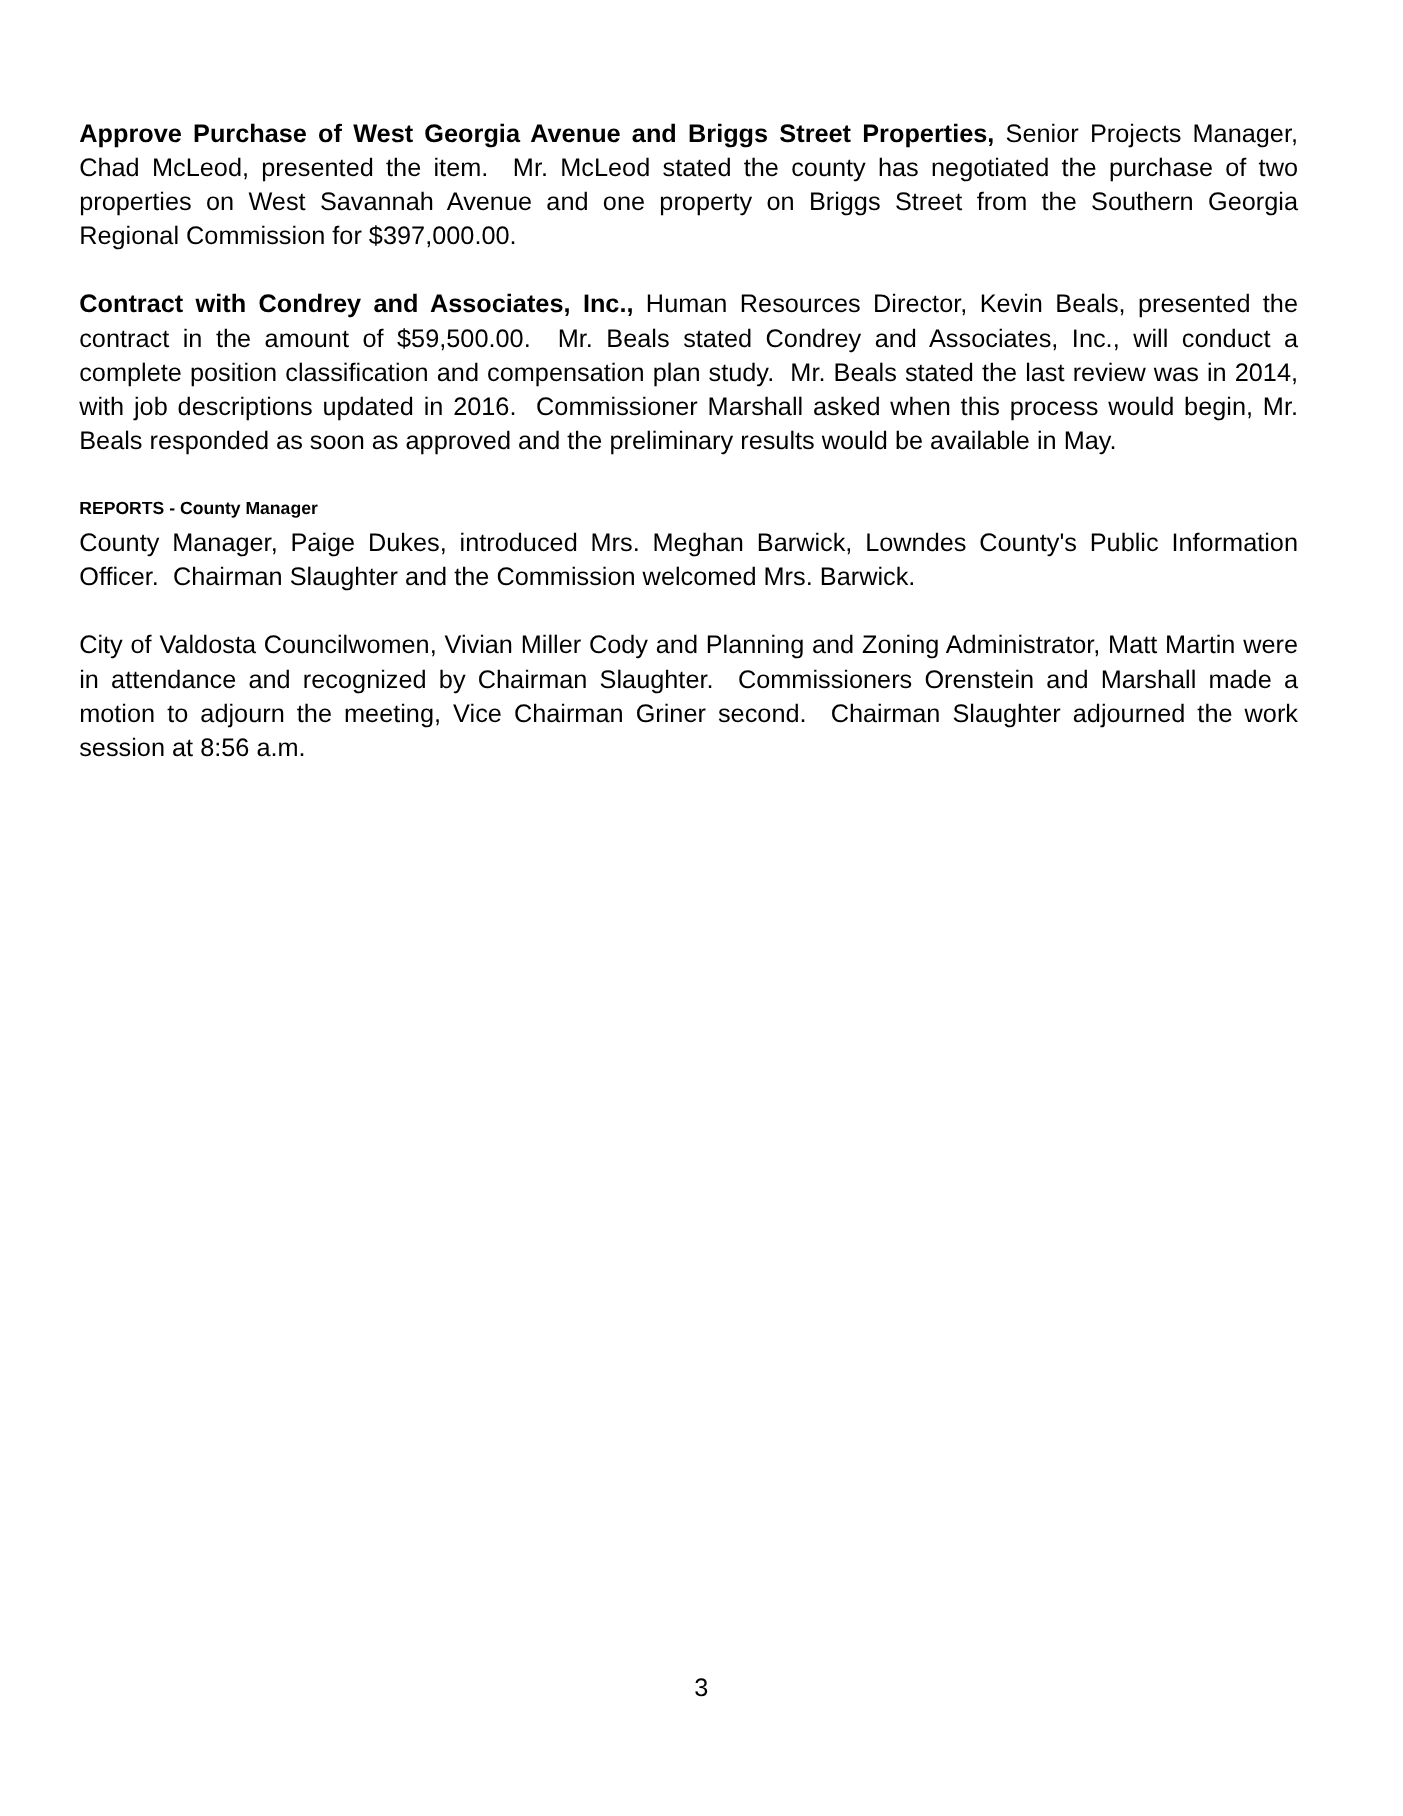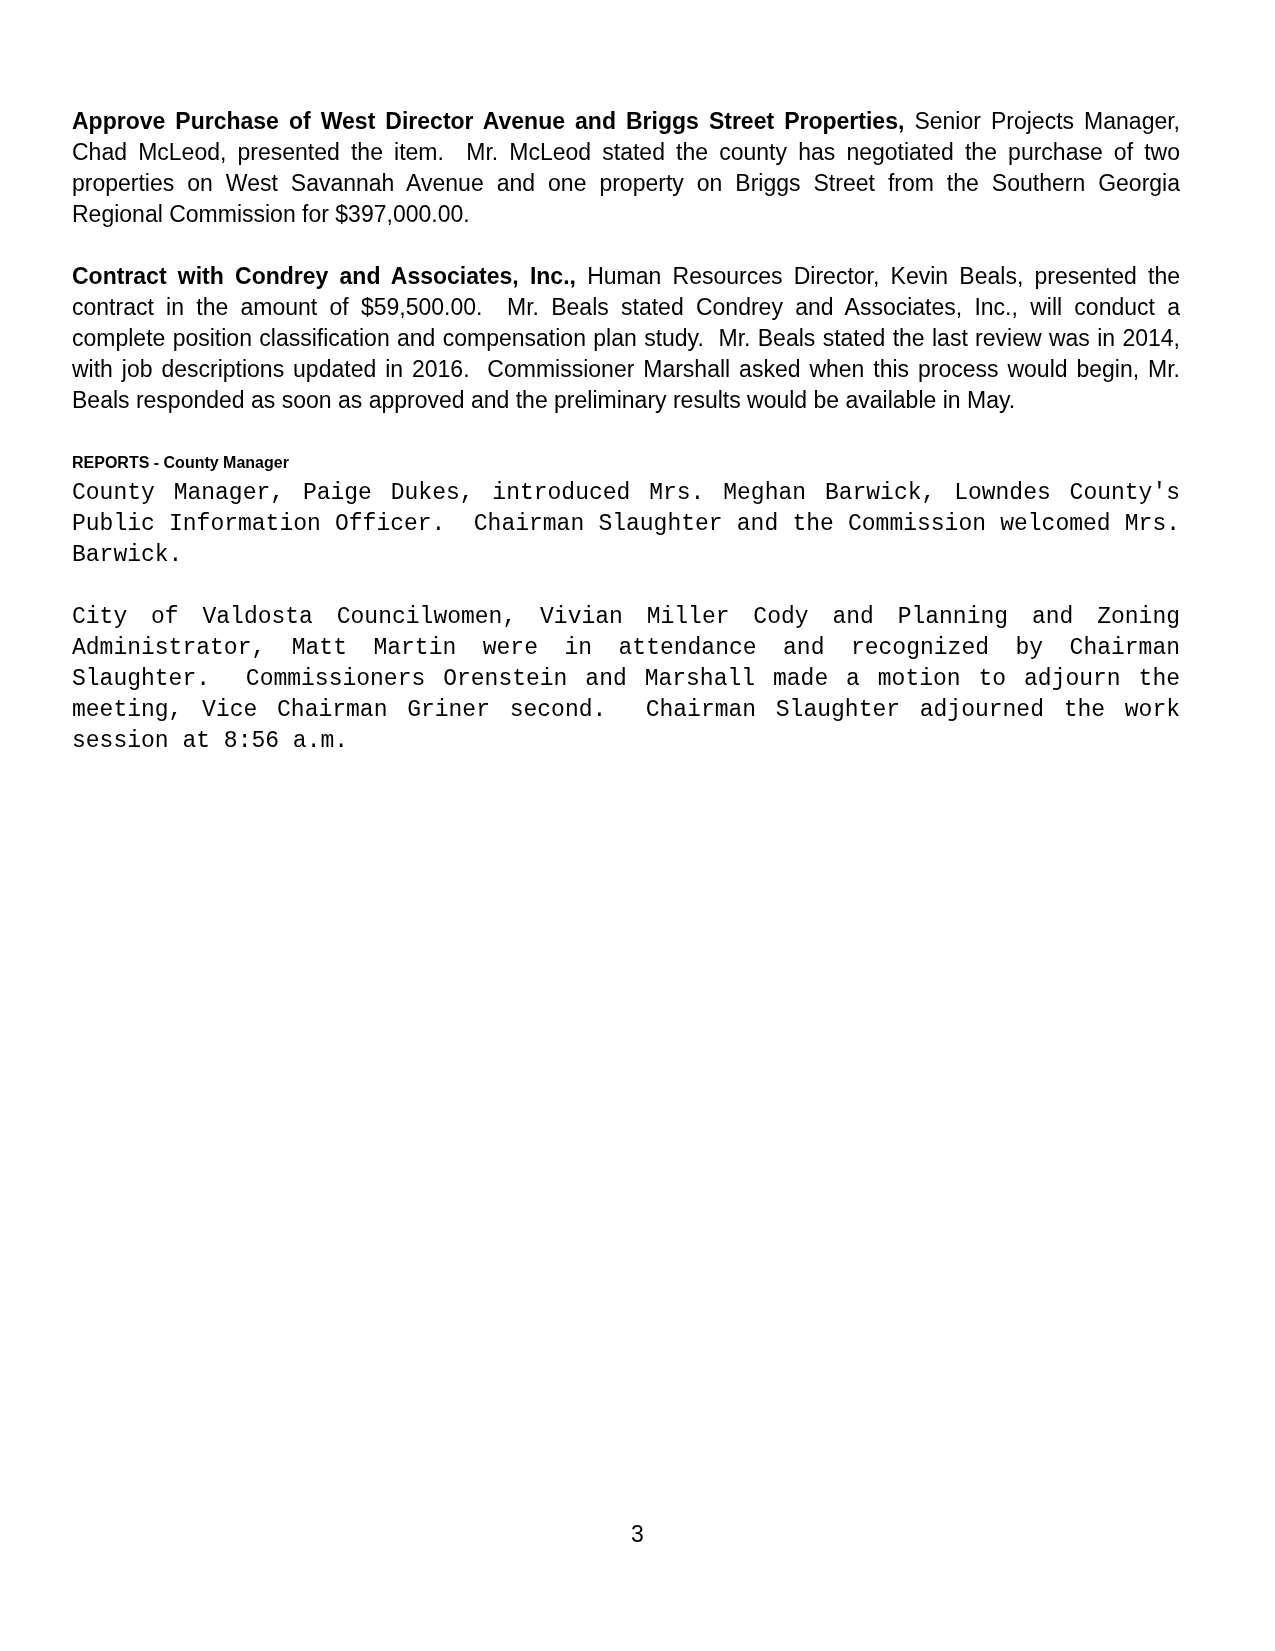--- a/index.html
+++ b/index.html
@@ -43,39 +43,38 @@
   }
   .heading {
     font-size: 16px;
     line-height: 31px;
     font-weight: bold;
     margin: 0;
     text-align: left;
   }
   .section .para {
     margin-bottom: 0;
-    font-family: Liberation Mono, monospace;
   }
   .footer {
     position: absolute;
     left: 0;
     top: 1519px;
     width: 1275px;
     text-align: center;
     font-size: 23px;
     line-height: 31px;
   }
 </style>
 </head>
 <body>
 
 <div class="page">
   <div class="content">
 
-    <p class="para"><span class="lead">Approve Purchase of West Director Avenue and Briggs Street Properties,</span><span> Senior Projects Manager, Chad McLeod, presented the item.  Mr. McLeod stated the county has negotiated the purchase of two properties on West Savannah Avenue and one property on Briggs Street from the Southern Georgia Regional Commission for $397,000.00.</span></p>
+    <p class="para"><span class="lead">Approve Purchase of West Georgia Avenue and Briggs Street Properties,</span><span> Senior Projects Manager, Chad McLeod, presented the item.  Mr. McLeod stated the county has negotiated the purchase of two properties on West Savannah Avenue and one property on Briggs Street from the Southern Georgia Regional Commission for $397,000.00.</span></p>
 
     <p class="para"><span class="lead">Contract with Condrey and Associates, Inc.,</span><span> Human Resources Director, Kevin Beals, presented the contract in the amount of $59,500.00.  Mr. Beals stated Condrey and Associates, Inc., will conduct a complete position classification and compensation plan study.  Mr. Beals stated the last review was in 2014, with job descriptions updated in 2016.  Commissioner Marshall asked when this process would begin, Mr. Beals responded as soon as approved and the preliminary results would be available in May.</span></p>
 
     <div class="section">
       <h2 class="heading">REPORTS - County Manager</h2>
       <p class="para">County Manager, Paige Dukes, introduced Mrs. Meghan Barwick, Lowndes County's Public Information Officer.  Chairman Slaughter and the Commission welcomed Mrs. Barwick.</p>
     </div>
 
     <div class="section">
       <p class="para">City of Valdosta Councilwomen, Vivian Miller Cody and Planning and Zoning Administrator, Matt Martin were in attendance and recognized by Chairman Slaughter.  Commissioners Orenstein and Marshall made a motion to adjourn the meeting, Vice Chairman Griner second.  Chairman Slaughter adjourned the work session at 8:56 a.m.</p>

